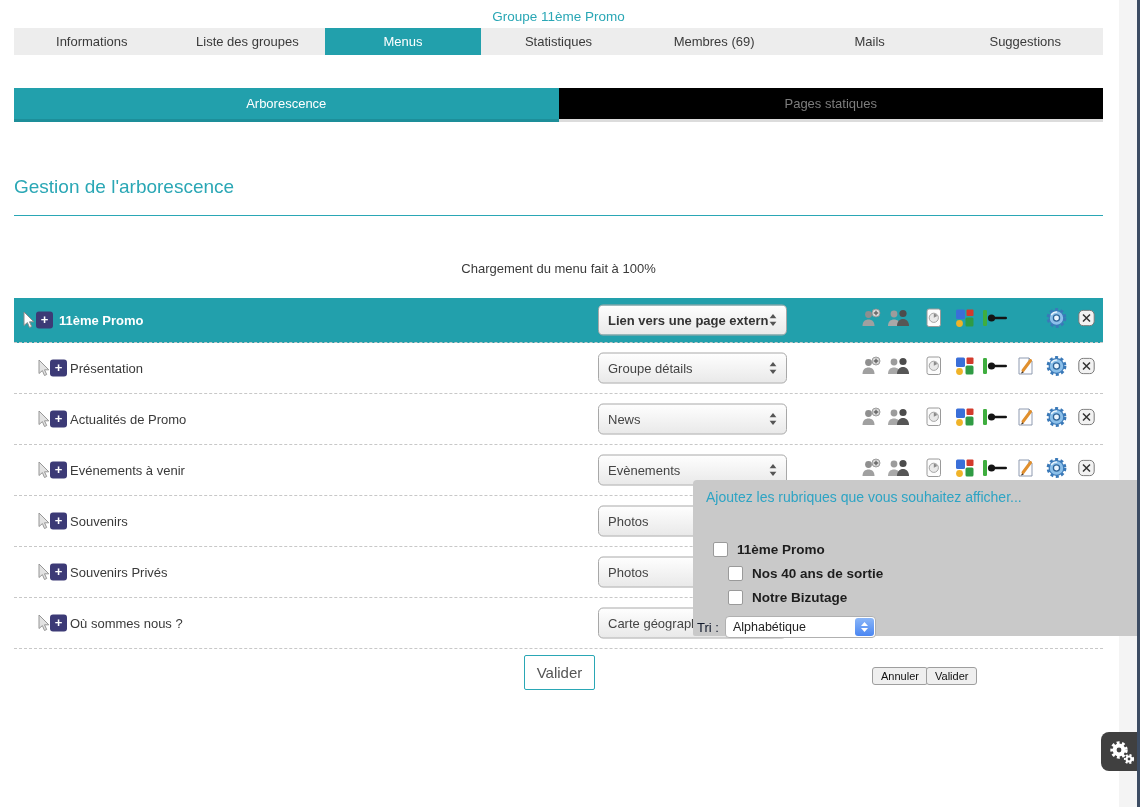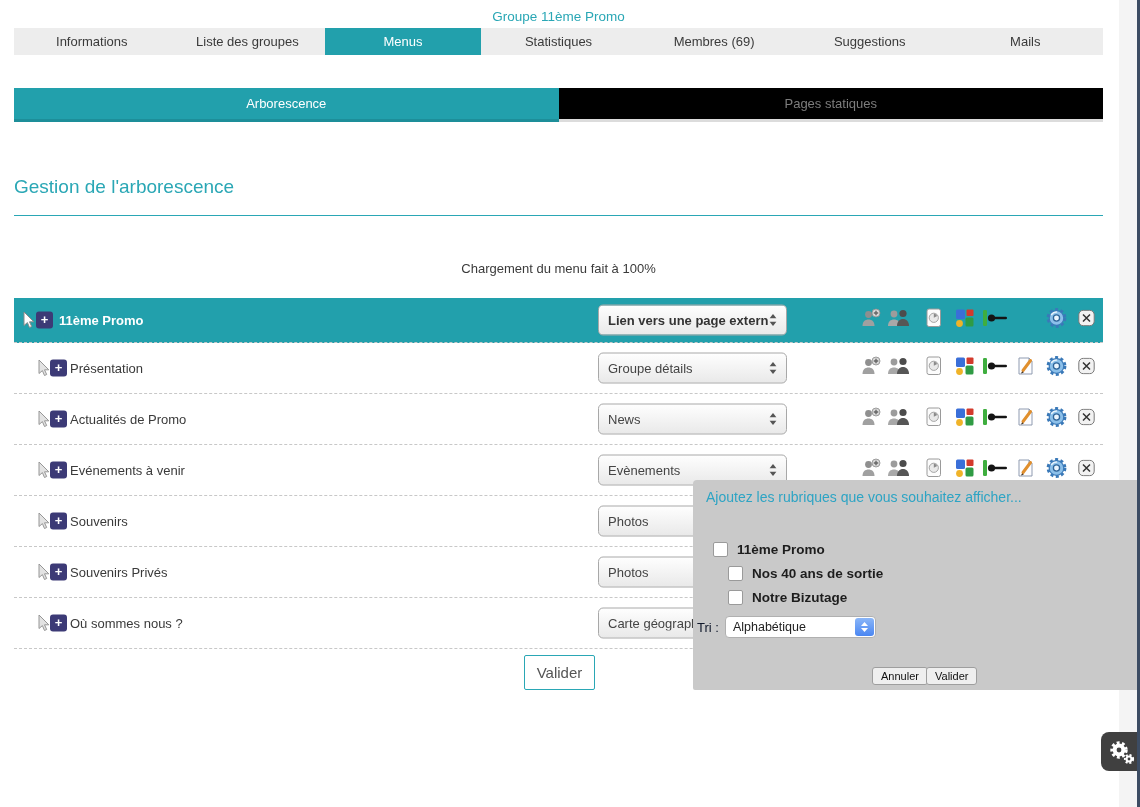--- a/index.html
+++ b/index.html
@@ -61,21 +61,21 @@
 
   
   .footer-band{position:absolute;left:0;top:717px;width:1140px;height:90px;background:#f3f3f3;}
   .footer-text{position:absolute;top:5px;left:0;width:1117px;text-align:center;font-size:11.5px;color:#444;}
 
   
   .right-strip{position:absolute;left:1119px;top:0;width:18px;height:807px;background:#f4f4f4;}
   .window-edge{position:absolute;left:1137px;top:0;width:3px;height:807px;background:#3c4c63;z-index:90;}
 
   
-  .popup{position:absolute;left:693px;top:480px;width:447px;height:210px;background:#c9c9c9;
+  .popup{position:absolute;left:693px;top:480px;width:447px;height:156px;background:#c9c9c9;
     border-top-left-radius:4px;border-bottom-left-radius:2px;z-index:50;}
   .popup-title{position:absolute;left:13px;top:9px;font-size:14px;color:#2da4c4;white-space:nowrap;}
   .cb-list{position:absolute;left:20px;top:62px;}
   .cb-row{display:flex;align-items:center;margin-bottom:10px;height:14px;}
   .cb-row.indent{margin-left:15px;}
   .cb-box{width:13px;height:13px;background:#fff;border:1px solid #9a9a9a;border-radius:2px;}
   .cb-label{margin-left:9px;font-size:13.5px;font-weight:bold;color:#1d1d1d;white-space:nowrap;}
   .sort-row{position:absolute;left:4px;top:136px;display:flex;align-items:center;}
   .sort-label{font-size:13px;color:#0f172a;}
   .sort-select{position:relative;margin-left:6px;width:151px;height:22px;background:#fff;border:1px solid #b0b0b0;
@@ -97,22 +97,22 @@
 <div id="screen">
 
   <div class="group-title">Groupe 11ème Promo</div>
 
   <div class="navbar">
       <div class="nav-tab">Informations</div>
       <div class="nav-tab">Liste des groupes</div>
       <div class="nav-tab active">Menus</div>
       <div class="nav-tab">Statistiques</div>
       <div class="nav-tab">Membres (69)</div>
+      <div class="nav-tab">Mails</div>
       <div class="nav-tab">Suggestions</div>
-      <div class="nav-tab">Mails</div>
     </div>
 
   <div class="subtabs">
       <div class="subtab active">Arborescence</div>
       <div class="subtab inactive">Pages statiques</div>
     </div>
 
   <div class="section-heading">Gestion de l'arborescence</div>
 
   <div class="status-text">Chargement du menu fait à 100%</div>

